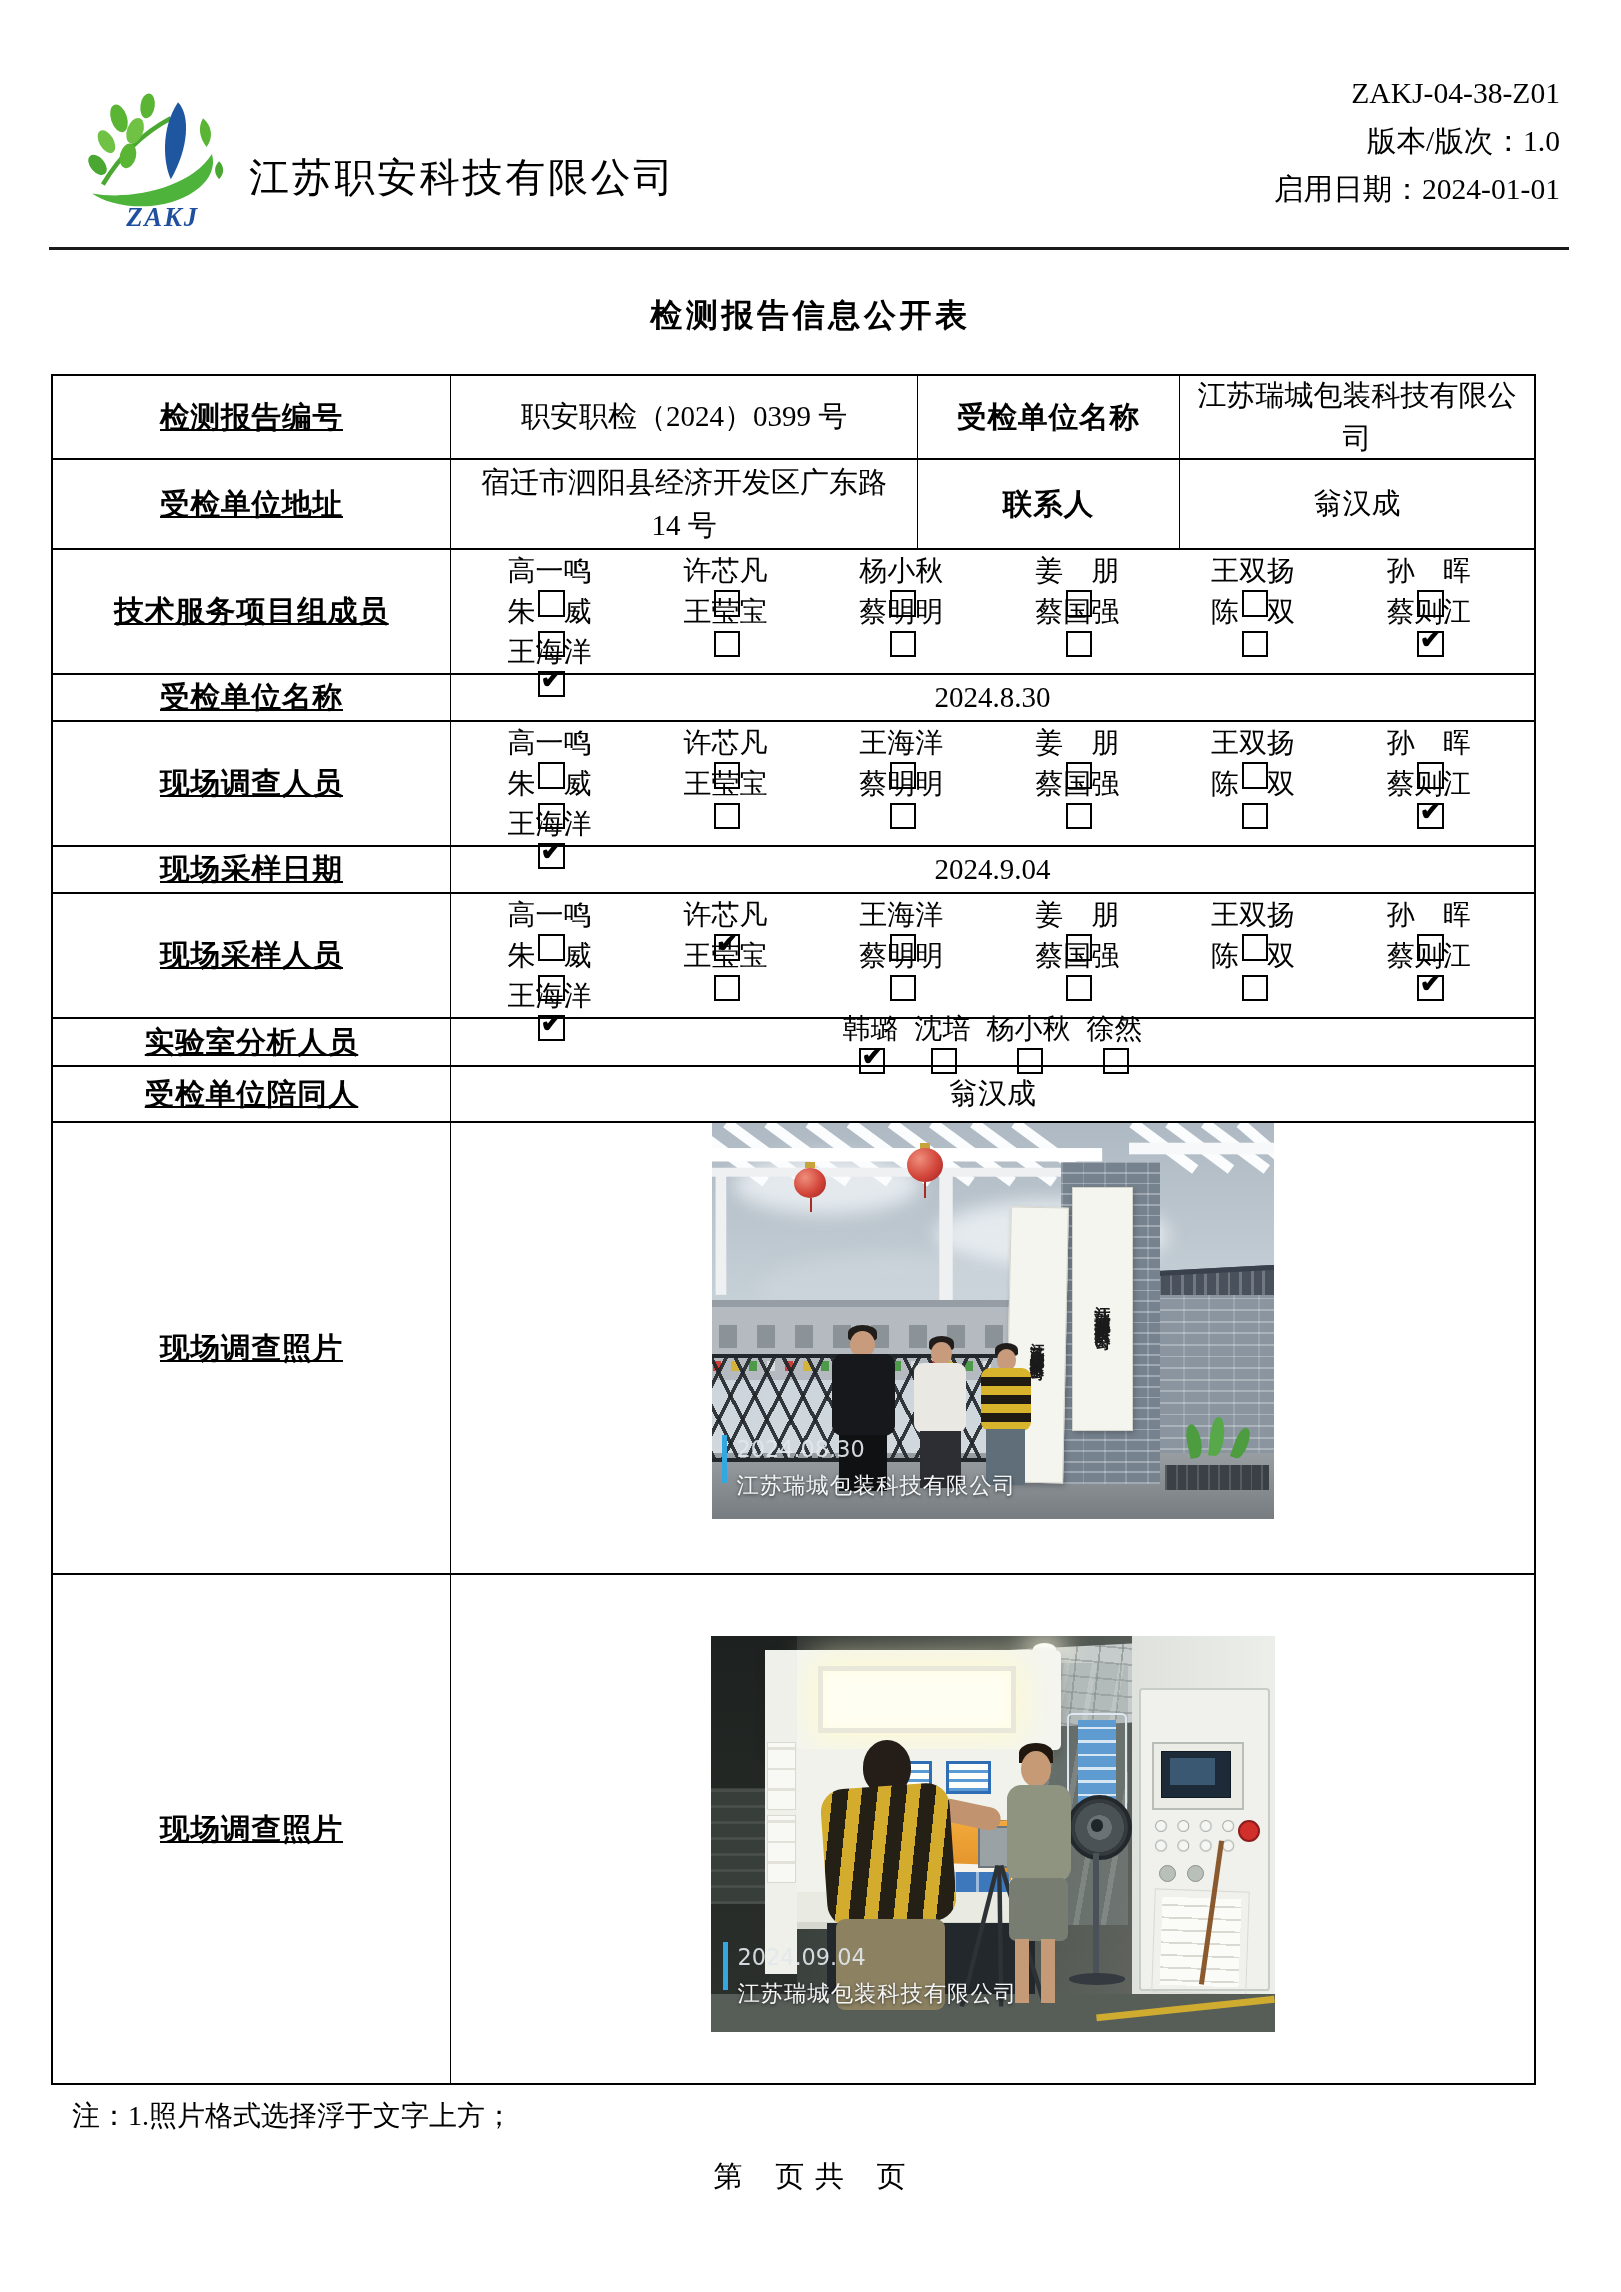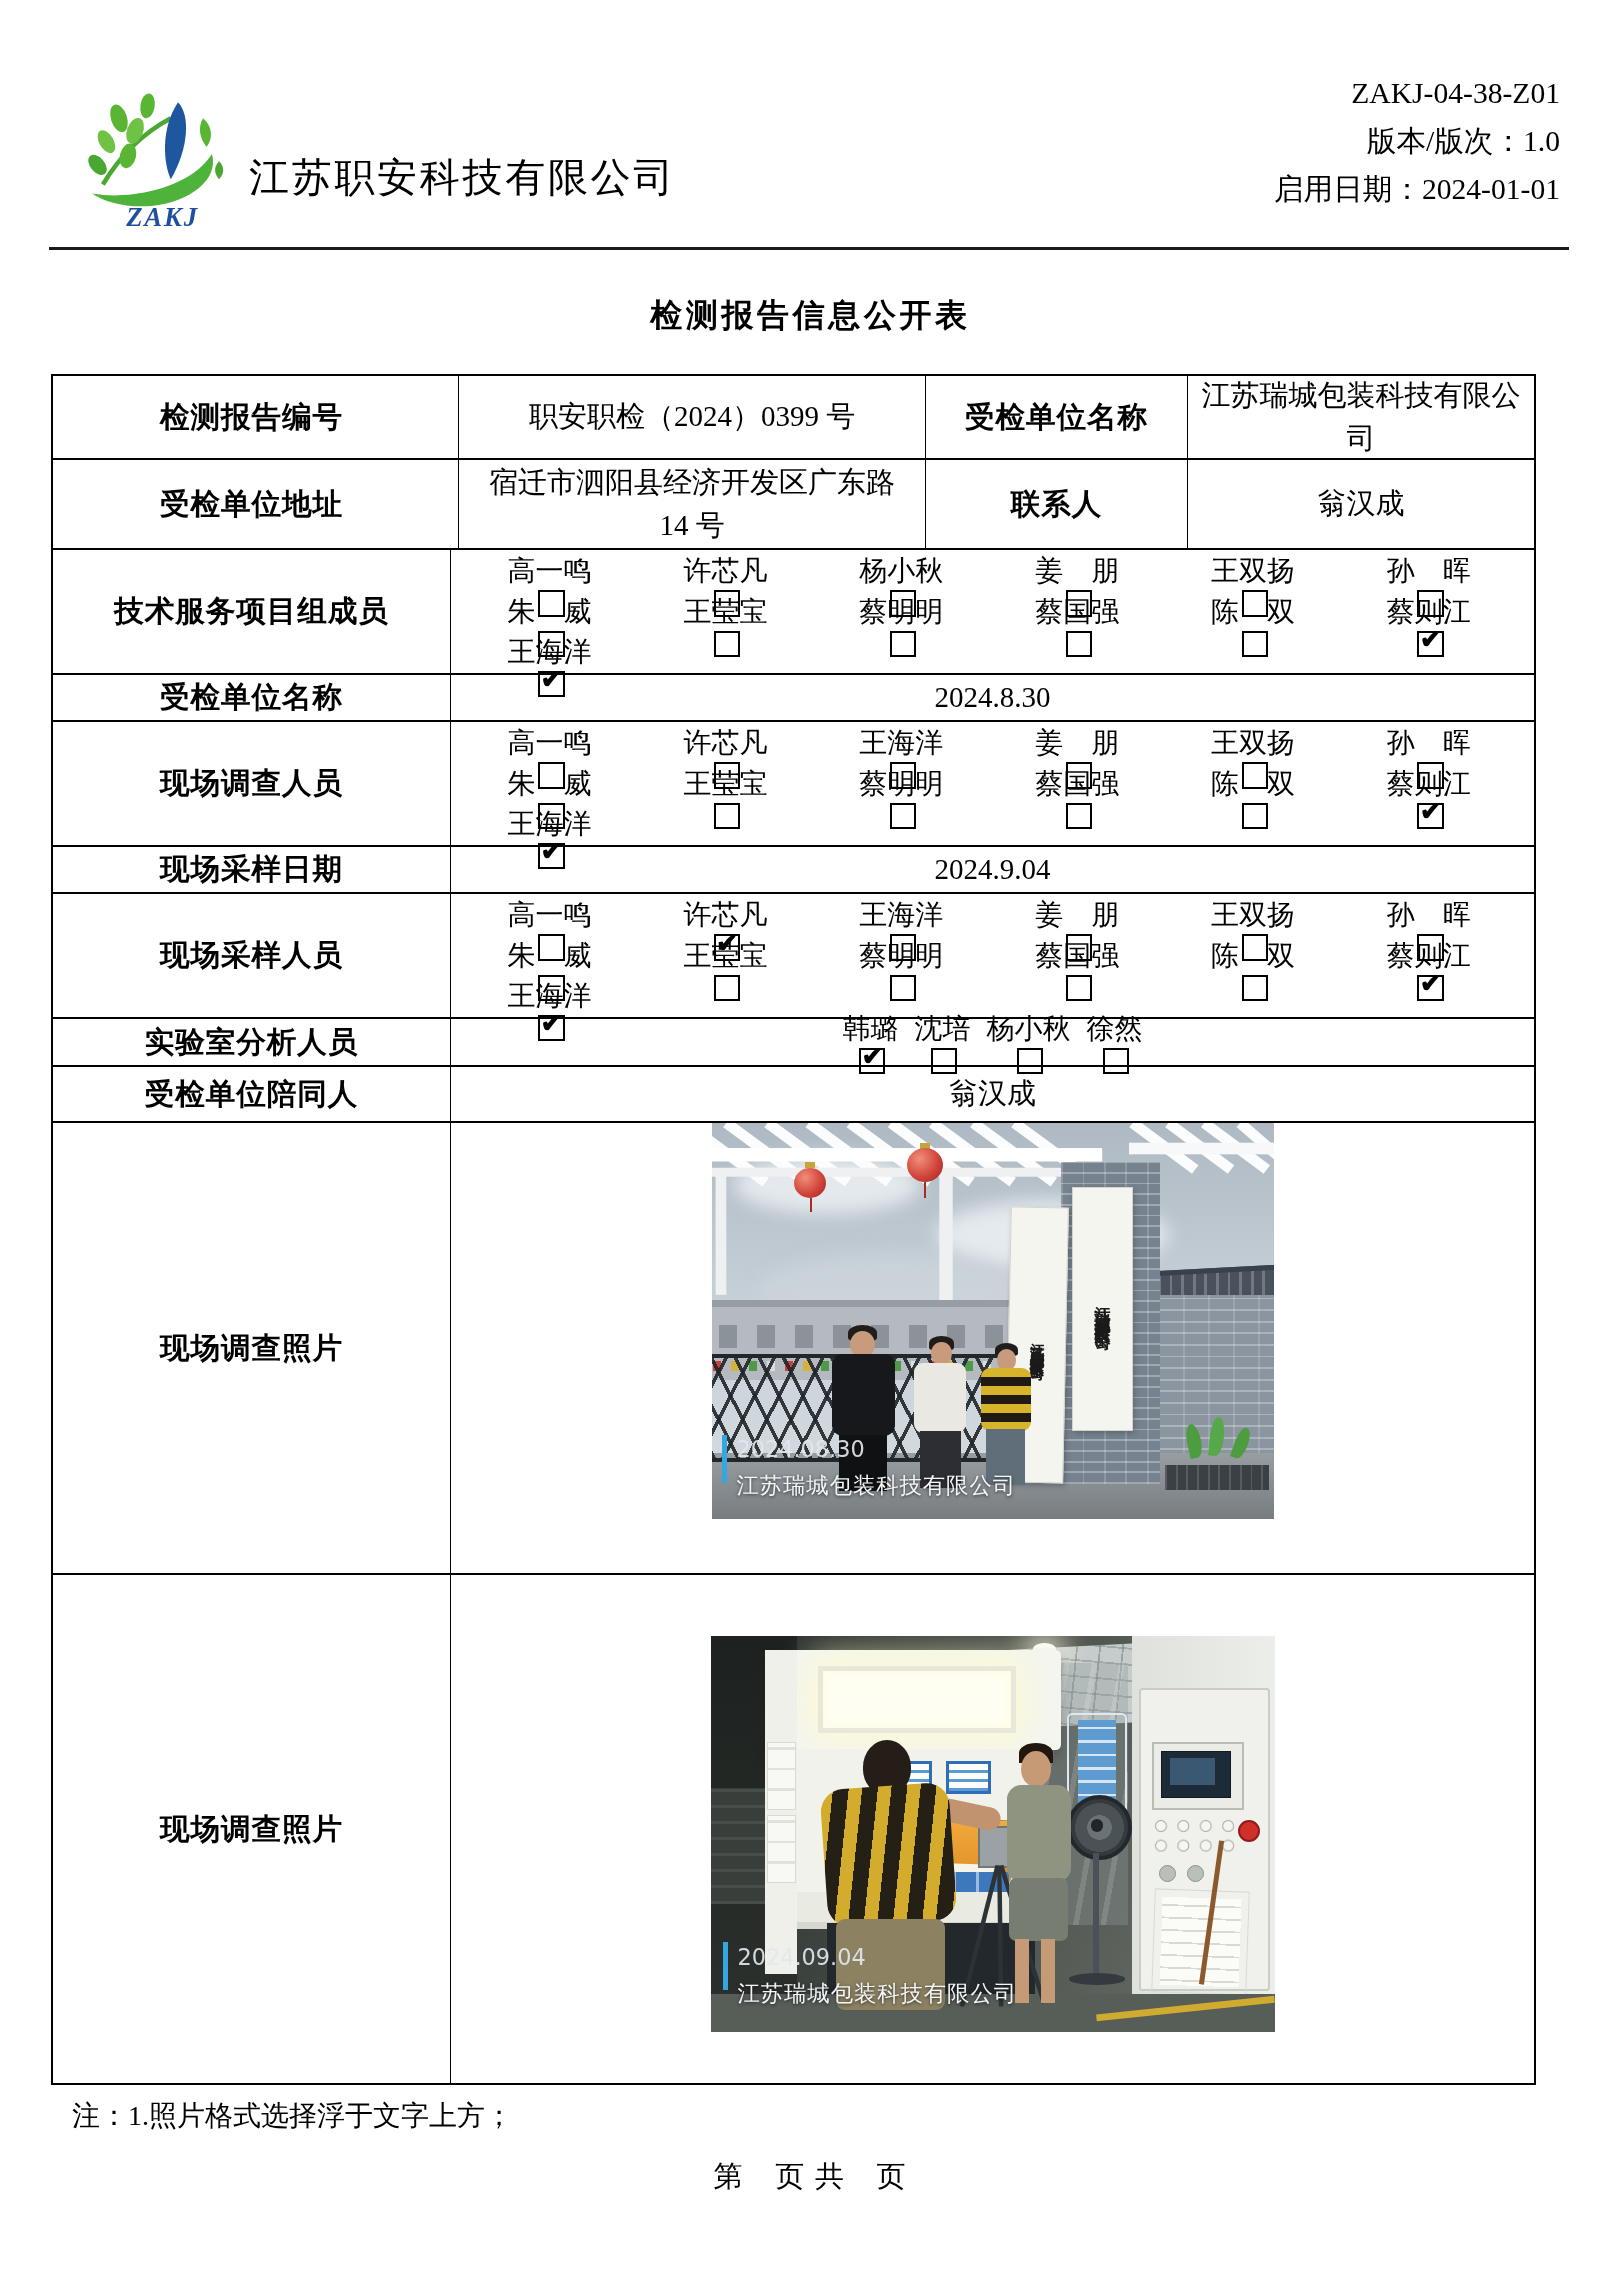--- a/index.html
+++ b/index.html
@@ -13,22 +13,22 @@
   
   .doc-title{position:absolute;left:0;top:294px;width:1621px;text-align:center;
              font-size:32px;font-weight:bold;letter-spacing:3.6px;}
   
   .t{position:absolute;left:51px;top:374px;width:1485px;border:2.7px solid #000;box-sizing:border-box;}
   .tr{display:flex;border-top:2.7px solid #000;box-sizing:border-box;}
   .tr:first-child{border-top:none;}
   .tc{border-left:1.8px solid #000;box-sizing:border-box;display:flex;align-items:center;
       justify-content:center;text-align:center;padding:3.6px 12.5px;}
   .tc:first-child{border-left:none;}
-  .w1{width:397px;flex:none;}
-  .w2{width:467px;flex:none;margin-left:8px;}
+  .w1{width:397px;flex:none;text-decoration:underline;}
+  .w2{width:467px;flex:none;}
   .w3{width:262px;flex:none;}
   .wf{flex:1;}
   .lab{font-weight:bold;font-size:29.6px;letter-spacing:0.9px;}
   .val{font-size:29px;line-height:1.5;}
   .r1{height:82px}.r2{height:90px}.r3{height:125px}.r4{height:47px}.r5{height:125px}
   .r6{height:47px}.r7{height:125px}.r8{height:48px}.r9{height:56px}.r10{height:452px}.r11{height:510px}
   
   .pcell{display:block;padding:0;text-align:left;}
   .people{display:flex;flex-wrap:wrap;align-content:space-evenly;height:100%;padding-left:10.7px;box-sizing:border-box;}
   .person{width:16.4%;display:flex;align-items:center;font-size:28px;height:38px;flex-direction:column;}

